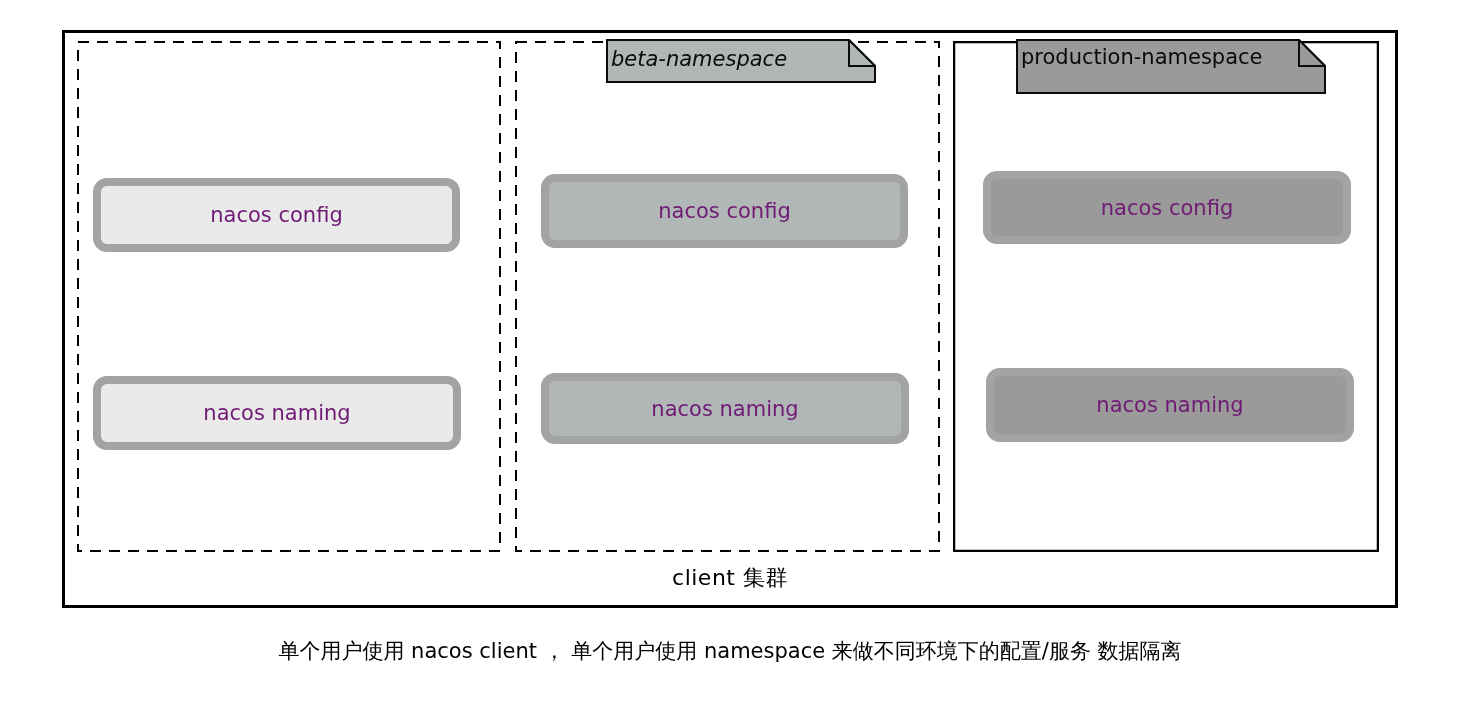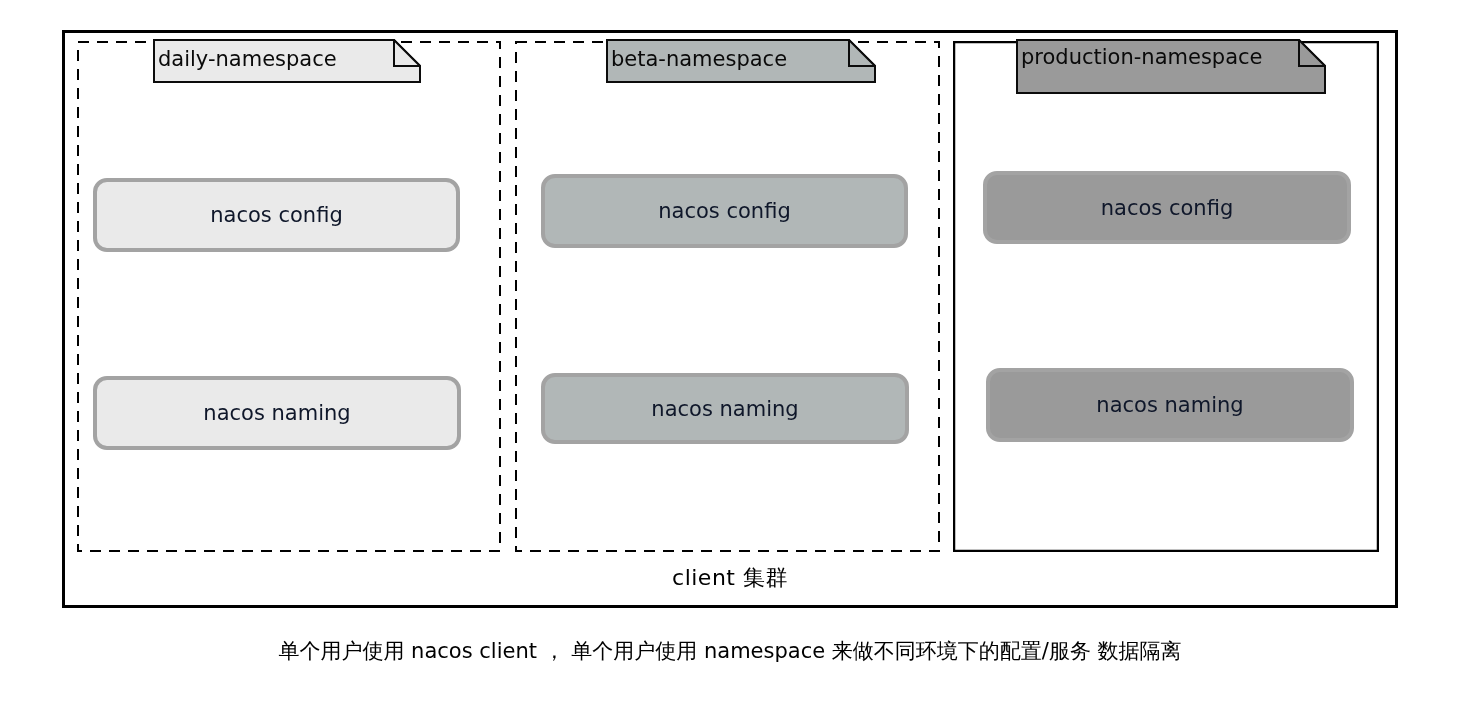--- a/index.html
+++ b/index.html
@@ -42,42 +42,42 @@
   .col-border {
     position:absolute;
     left:0; top:0;
     pointer-events:none;
   }
   .note {
     position:absolute;
     top:-2px;
   }
   .note-daily      { left:76px; width:268px; height:44px; }
-  .note-beta       { left:91px; width:270px; height:32px; }
+  .note-beta       { left:91px; width:270px; height:32px;font-style:italic; }
   .note-production { left:63px; width:310px; height:55px; }
   .note svg { position:absolute; left:0; top:0; }
   .note-label {
     position:absolute;
     left:0; top:0; right:26px; bottom:0;
     padding:8px 0 0 5px;
     font-size:21px;
     line-height:25px;
     white-space:nowrap;
     color:#0a0a0a;
   }
   .note-production .note-label { padding-top:6px; }
   .svc-box {
     position:absolute;
-    border:4px solid #a3a3a3;
+    border:8px solid #a3a3a3;
     border-radius:14px;
     display:flex;
     align-items:center;
     justify-content:center;
     font-size:21px;
-    color:#0f172a;
+    color:#701a75;
   }
   .col-daily .svc-config      { left:16px; top:137px; width:367px; height:74px; }
   .col-daily .svc-naming      { left:16px; top:335px; width:368px; height:74px; }
   .col-beta .svc-config       { left:26px; top:133px; width:367px; height:74px; }
   .col-beta .svc-naming       { left:26px; top:332px; width:368px; height:71px; }
   .col-production .svc-config { left:30px; top:130px; width:368px; height:73px; }
   .col-production .svc-naming { left:33px; top:327px; width:368px; height:74px; }
   .caption {
     position:absolute;
     left:0; right:0;
@@ -91,27 +91,20 @@
 <body>
 
 <div class="page">
 
   <div class="outer-box">
 
     <div class="ns-col col-daily">
       <svg class="col-border" width="424" height="511">
         <rect x="1" y="1" width="422" height="509" fill="none" stroke="#000" stroke-width="2" stroke-dasharray="11 8"></rect>
       </svg>
-      <div class="note note-daily">
-        <svg width="268" height="44">
-          <polygon points="1,1 241,1 267,27 267,43 1,43" stroke="#0c0c0c" stroke-width="2" fill="#eaeaea"></polygon>
-          <polygon points="241,1 241,27 267,27" stroke="#0c0c0c" stroke-width="2" fill="#eaeaea"></polygon>
-        </svg>
-        <div class="note-label">daily-namespace</div>
-      </div>
       <div class="svc-box svc-config" style="background-color: rgb(234, 234, 234);">
         <span>nacos config</span>
       </div>
       <div class="svc-box svc-naming" style="background-color: rgb(234, 234, 234);">
         <span>nacos naming</span>
       </div>
     </div>
 
     <div class="ns-col col-beta">
       <svg class="col-border" width="425" height="511">

